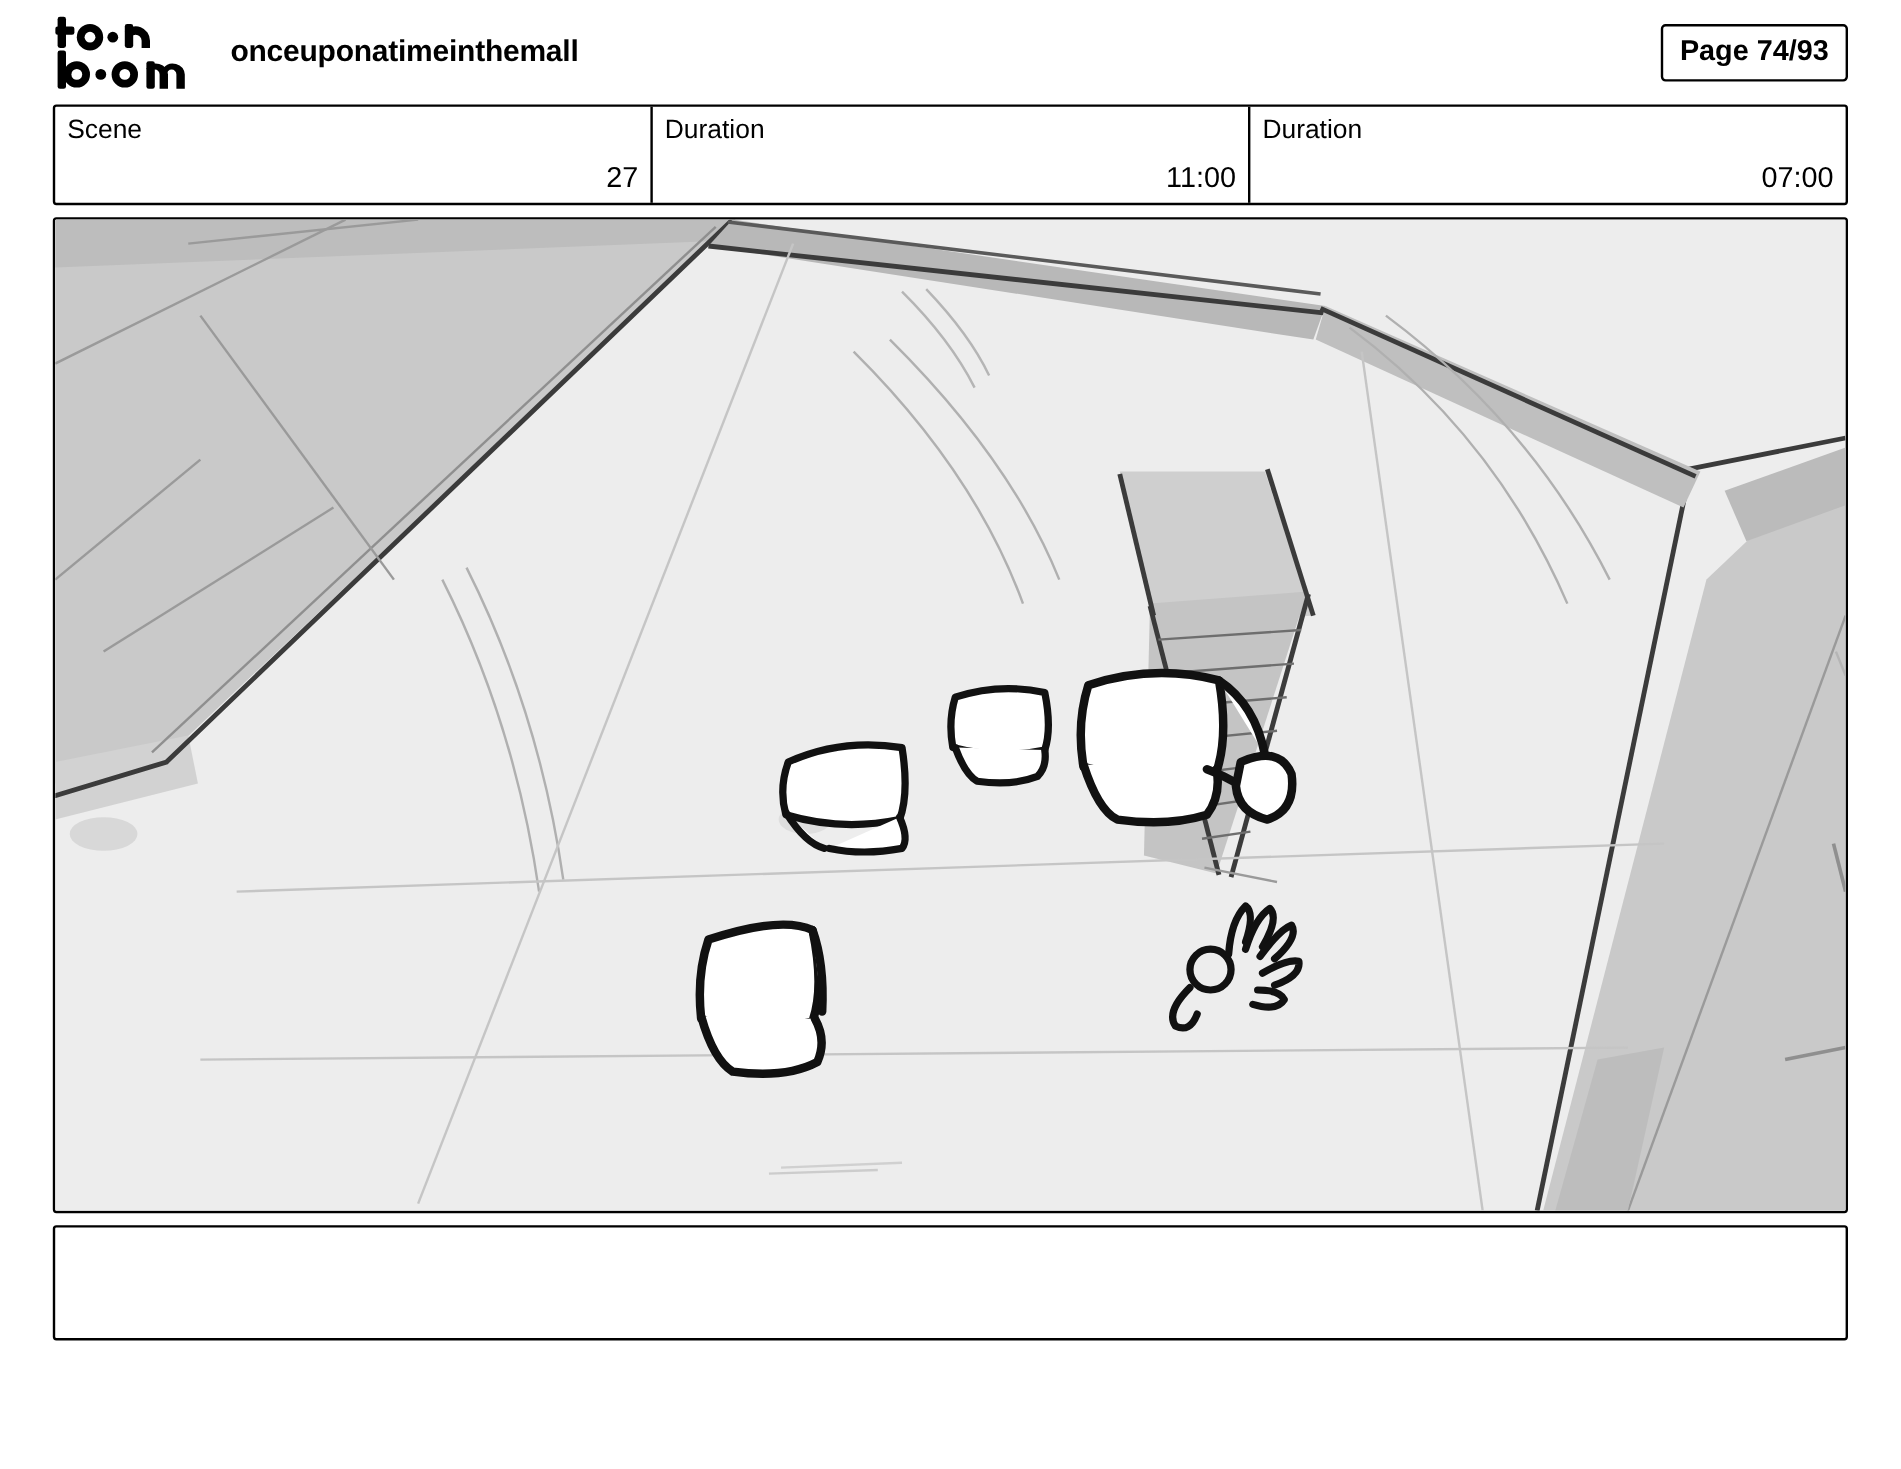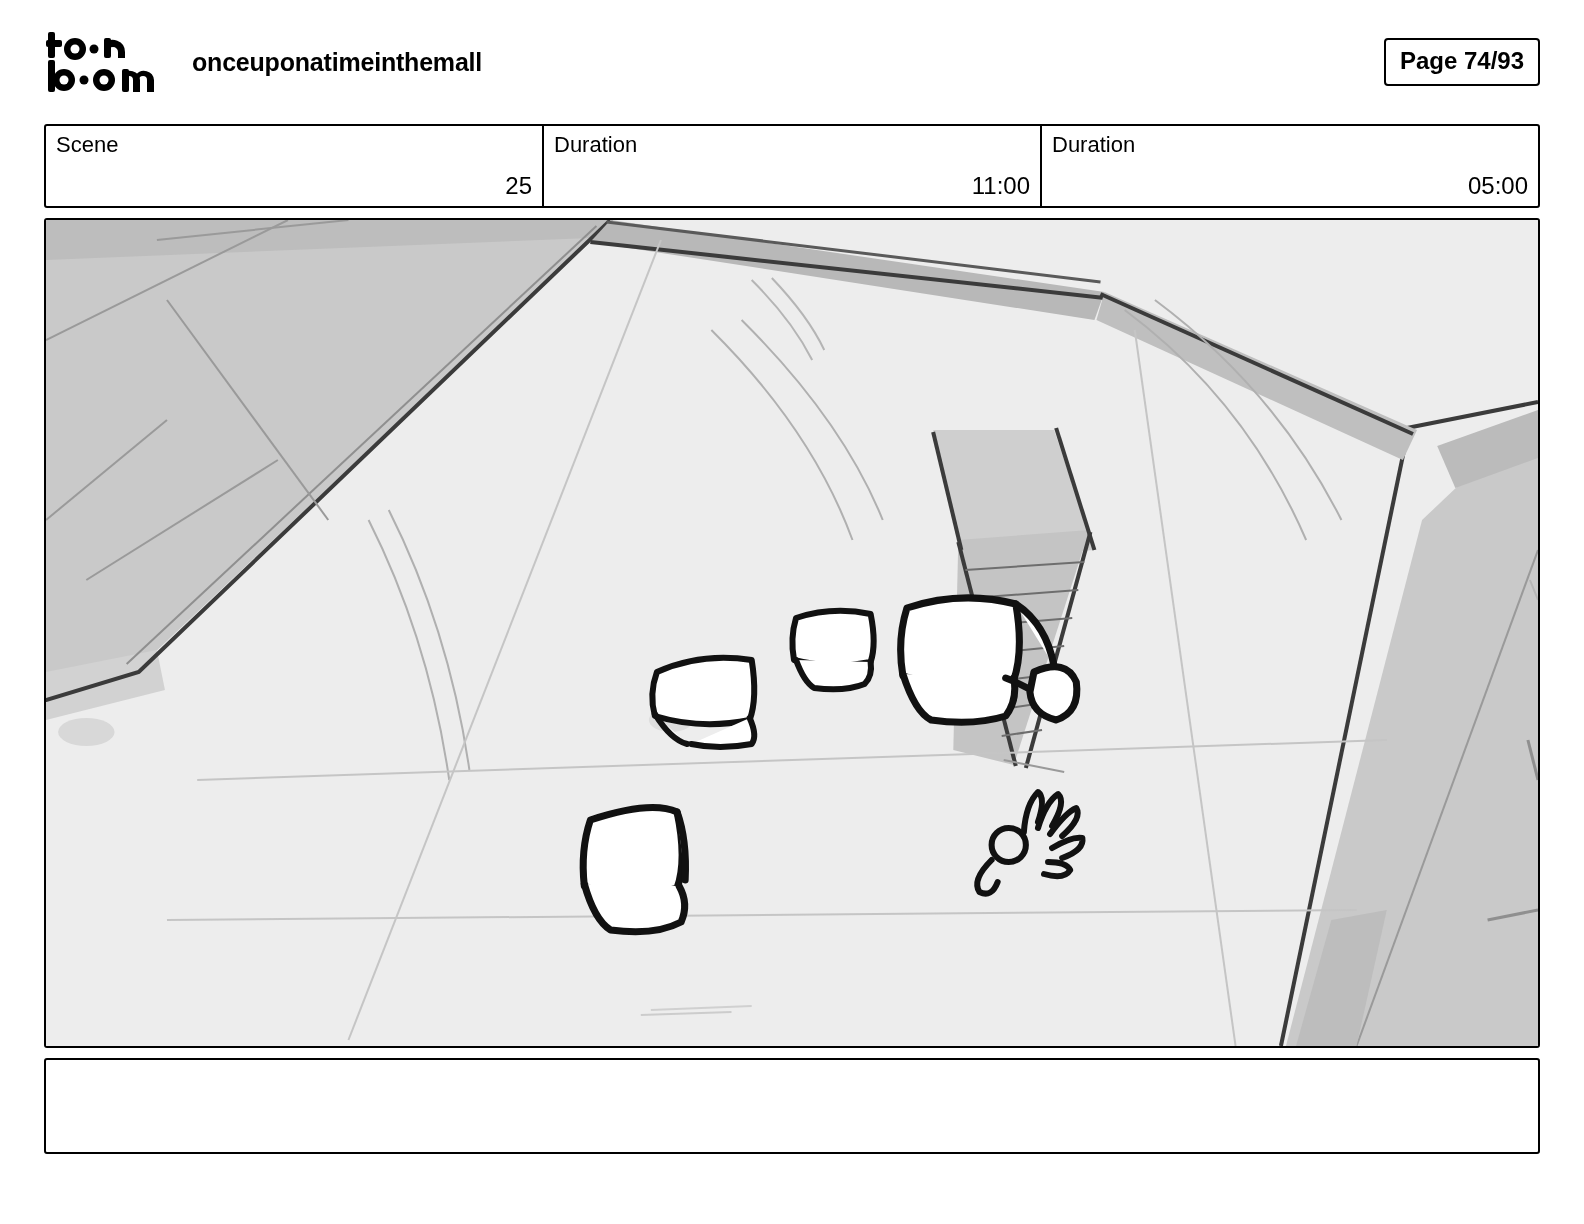--- a/index.html
+++ b/index.html
@@ -18,21 +18,21 @@
     position: relative;
     width: 1584px;
     height: 1224px;
     box-sizing: border-box;
     padding: 0 44px;
   }
 
   
   .header {
     position: relative;
-    height: 124px;
+    height: 87px;
     display: flex;
     align-items: center;
   }
   .logo {
     width: 124px;
     height: 64px;
     position: relative;
     flex: 0 0 auto;
     margin-left: 2px;
   }
@@ -148,29 +148,29 @@
         </g>
       </svg>
     </div>
     <div class="doc-title">onceuponatimeinthemall</div>
     <div class="page-badge">Page 74/93</div>
   </div>
 
   <div class="info-table">
     <div class="info-cell">
       <div class="info-label">Scene</div>
-      <div class="info-value">25</div>
+      <div class="info-value">27</div>
     </div>
     <div class="info-cell">
       <div class="info-label">Duration</div>
       <div class="info-value">11:00</div>
     </div>
     <div class="info-cell">
       <div class="info-label">Duration</div>
-      <div class="info-value">05:00</div>
+      <div class="info-value">07:00</div>
     </div>
   </div>
 
   <div class="panel-frame">
     <svg viewBox="0 0 1480 826" preserveAspectRatio="none" xmlns="http://www.w3.org/2000/svg">
 
       <rect x="0" y="0" width="1480" height="826" fill="#ededed"></rect>
 
       <polygon points="0,0 560,0 100,440 0,470" fill="#c9c9c9"></polygon>
       <polygon points="0,0 560,0 540,18 0,40" fill="#bdbdbd"></polygon>

